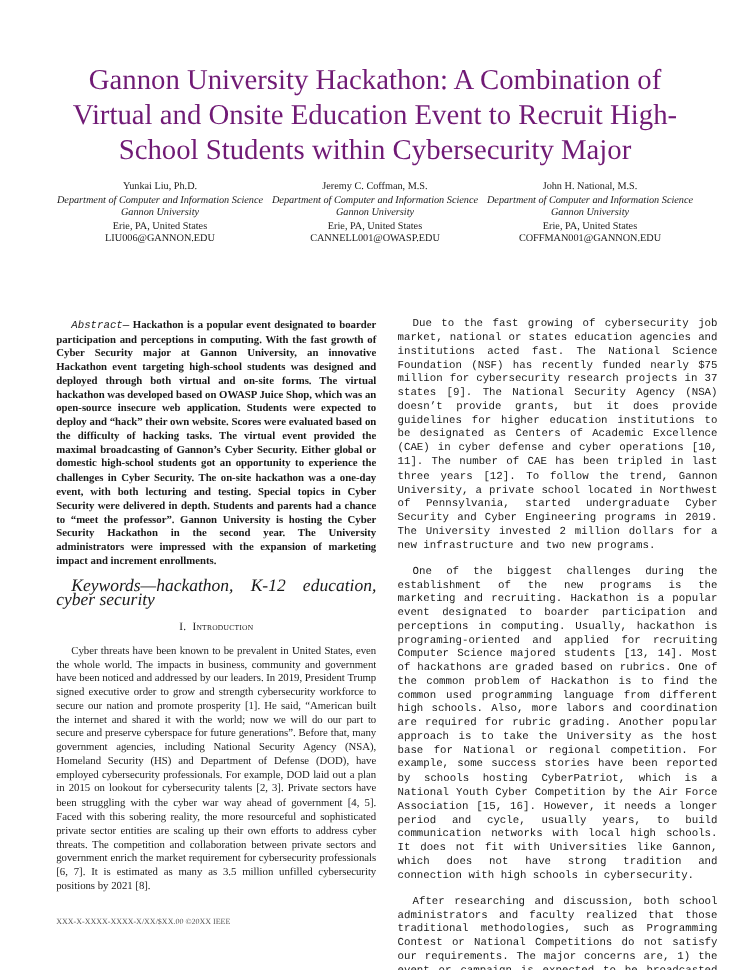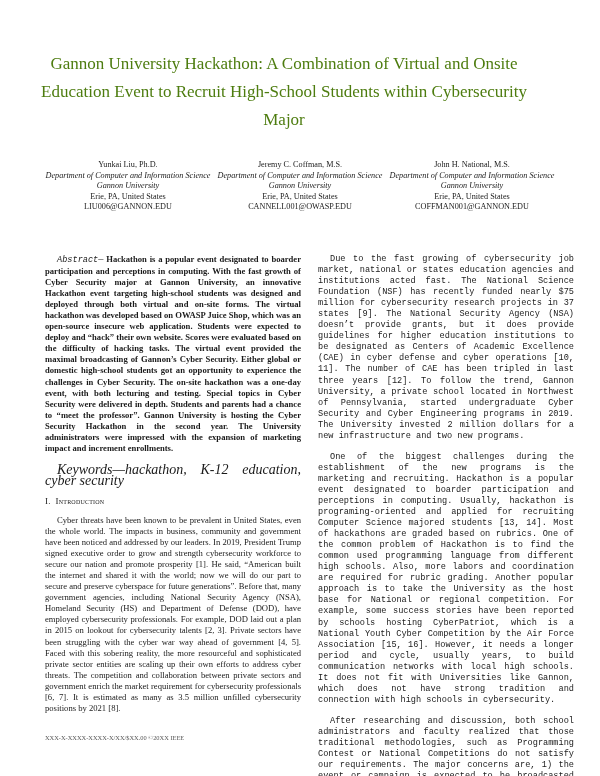--- a/index.html
+++ b/index.html
@@ -1,30 +1,30 @@
 <!DOCTYPE html>
 <html><head>
 <meta charset="utf-8">
 <style>
   html, body { margin: 0; padding: 0; background: #ffffff; }
   body { width: 600px; height: 776px; position: relative; overflow: hidden;
          font-family: "Liberation Serif", "DejaVu Serif", serif; color: #1a1a1a; }
-  .title { position: absolute; top: 50px; left: 24px; width: 520px; text-align: center;
-           font-size: 17px; line-height: 28px; color: #4d7c0f; }
-  .authors { position: absolute; top: 160px; left: 44px; width: 512px; display: flex; justify-content: space-between; }
+  .title { position: absolute; top: 50px; left: 40px; width: 520px; text-align: center;
+           font-size: 23px; line-height: 28px; color: #701a75; }
+  .authors { position: absolute; top: 144px; left: 44px; width: 512px; display: flex; justify-content: space-between; }
   .author { width: 168px; text-align: center; font-size: 8.2px; line-height: 10.6px; }
   .author .it { font-style: italic; }
   .col { position: absolute; top: 254px; width: 256px; font-size: 8.6px; line-height: 11.05px; text-align: justify; }
   .col.left { left: 45px; }
   .col.right { left: 318px; font-family: Liberation Mono, monospace; }
   .col p { margin: 0; text-indent: 12px; }
   .abstract { font-weight: bold; }
   .abstract .lead { font-style: italic; font-weight: normal; font-family: Liberation Mono, monospace; }
   .kw { margin-top: 10px !important; font-style: italic; font-size: 14px; text-indent: 12px; }
-  .sec { text-align: left; margin: 10px 0 8px 0; font-size: 9px; letter-spacing: 0.2px; }
+  .sec { text-align: center; margin: 10px 0 8px 0; font-size: 9px; letter-spacing: 0.2px; }
   .sec .sc { font-variant: small-caps; }
   .gap { margin-top: 10px !important; }
   .footer { position: absolute; top: 734px; left: 45px; font-size: 6.4px; color: #555; }
 </style>
 </head>
 <body>
 
 <div class="title">Gannon University Hackathon: A Combination of Virtual and Onsite Education Event to Recruit High-School Students within Cybersecurity Major</div>
 
 <div class="authors">

